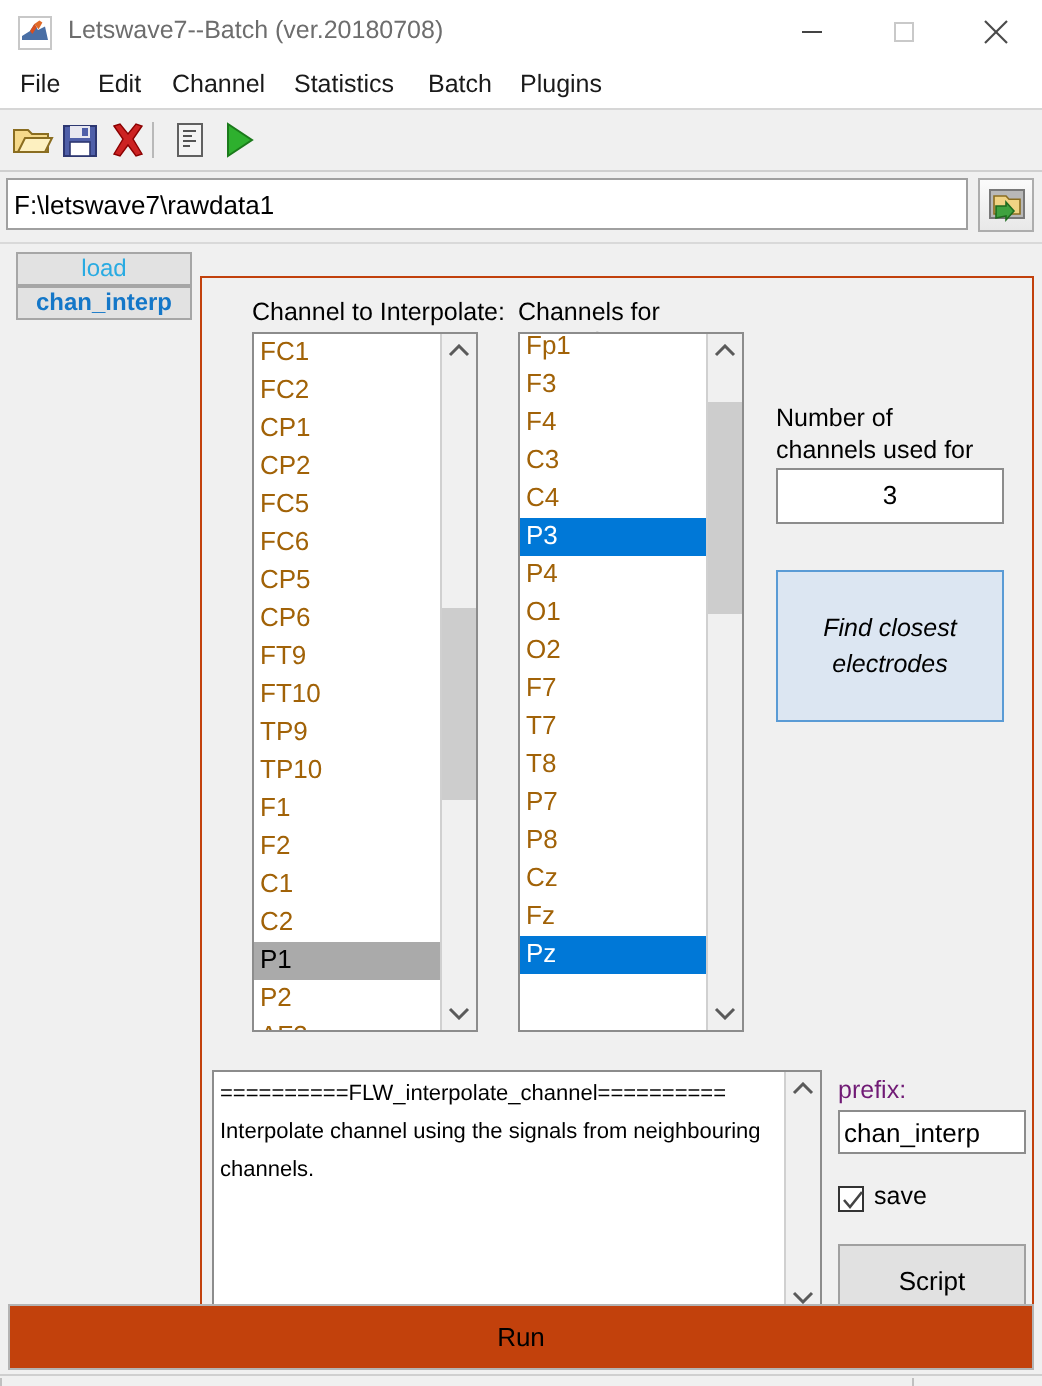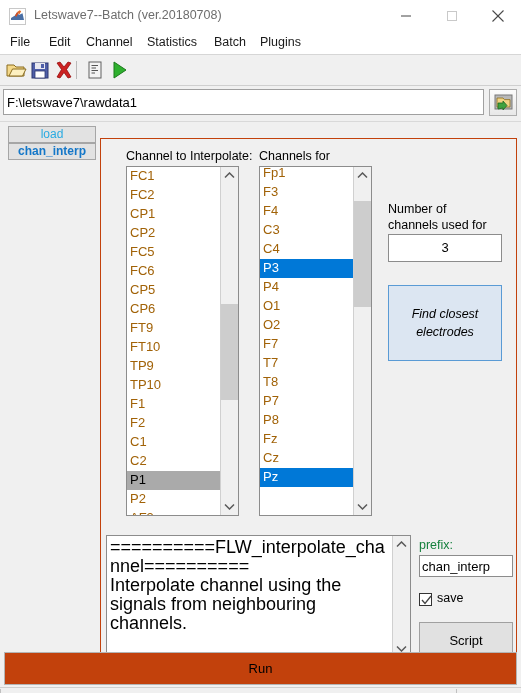--- a/index.html
+++ b/index.html
@@ -263,32 +263,32 @@
     position: absolute;
     box-sizing: border-box;
     border: 1px solid #8c8c8c;
     background: #ffffff;
     overflow: hidden;
   }
   #desc-text {
     position: absolute;
     left: 3px; top: 2px;
     right: 18px;
-    font-size: 18px;
+    font-size: 11px;
     line-height: 19px;
     color: #000;
     white-space: pre-wrap;
     word-break: break-word;
     font-family: "Liberation Sans", sans-serif;
   }
 
   #prefix-label {
     position: absolute;
     font-size: 12.5px;
-    color: #15803d;
+    color: #701a75;
   }
   #prefix-input {
     position: absolute;
     box-sizing: border-box;
     border: 1px solid #8c8c8c;
     background: #ffffff;
     font-family: "Liberation Sans", sans-serif;
     font-size: 13px;
     color: #000;
     padding: 0 2px;
@@ -505,22 +505,22 @@
             <div class="lb-item">C4</div>
             <div class="lb-item sel-blue">P3</div>
             <div class="lb-item">P4</div>
             <div class="lb-item">O1</div>
             <div class="lb-item">O2</div>
             <div class="lb-item">F7</div>
             <div class="lb-item">T7</div>
             <div class="lb-item">T8</div>
             <div class="lb-item">P7</div>
             <div class="lb-item">P8</div>
+            <div class="lb-item">Cz</div>
             <div class="lb-item">Fz</div>
-            <div class="lb-item">Cz</div>
             <div class="lb-item sel-blue">Pz</div>
           </div>
         <div class="sbar">
           <div class="sb-arrow up">
             <svg width="11" height="7" viewBox="0 0 11 7">
                 <path d="M1 5.5 L5.5 1 L10 5.5" fill="none" stroke="#5a5a5a" stroke-width="1.5"></path>
               </svg>
           </div>
           <div class="sb-thumb" id="right-thumb" style="top: 34px; height: 106px;"></div>
           <div class="sb-arrow down">

